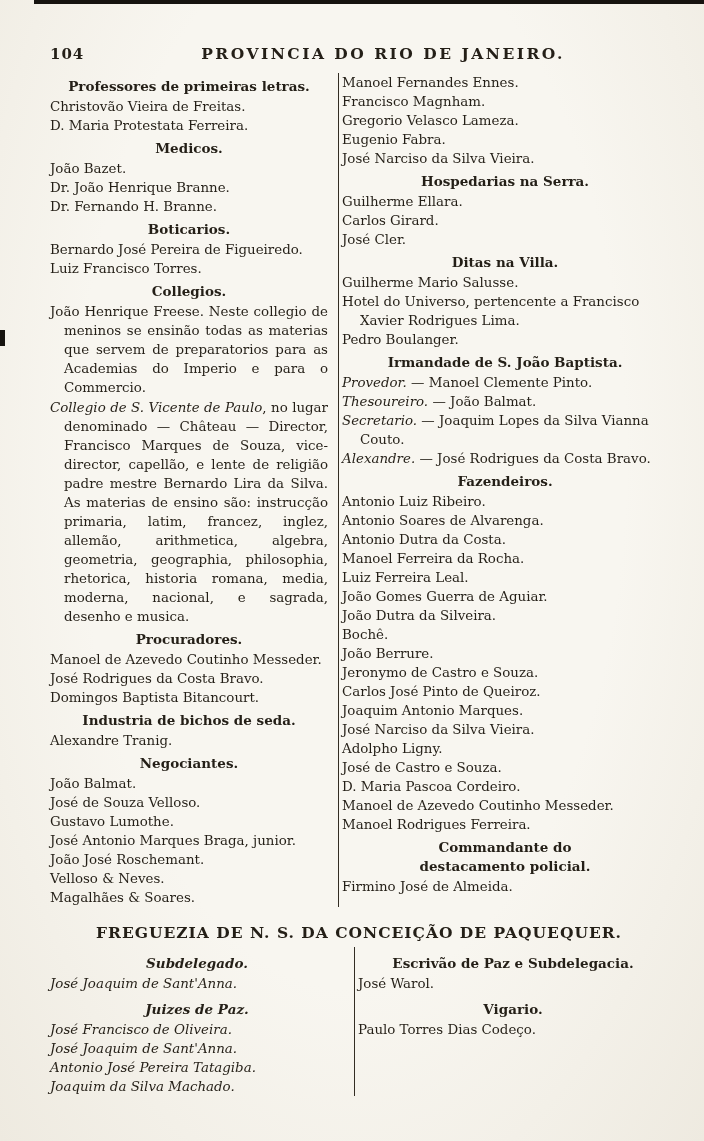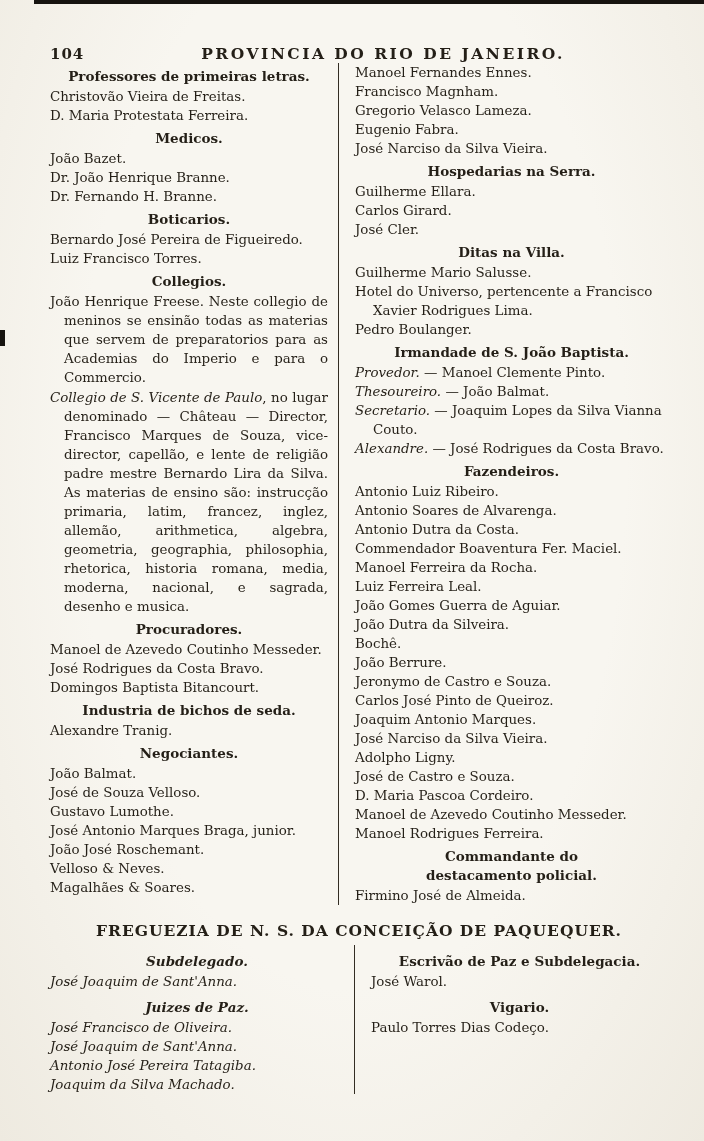--- a/index.html
+++ b/index.html
@@ -8,26 +8,26 @@
     width:704px;height:1141px;
     margin:0 auto;
     background:radial-gradient(ellipse at 50% 40%, #f8f6f0 55%, #eeeae0 100%);
     color:#241f17;
     font-family:"DejaVu Serif","Liberation Serif",serif;
     overflow:hidden;
   }
   .artifact-top{position:absolute;top:0;left:34px;right:0;height:4px;background:#16130f;}
   .artifact-left{position:absolute;top:330px;left:0;width:5px;height:16px;background:#16130f;}
   .content{padding:44px 36px 0 50px;}
-  .pg-header{display:flex;align-items:flex-end;}
+  .pg-header{display:flex;align-items:flex-end;margin-bottom:10px;}
   .pagenum{font-weight:bold;font-size:15px;width:78px;letter-spacing:1px;}
   .ptitle{flex:1;text-align:center;font-weight:bold;font-size:15.5px;letter-spacing:2.5px;padding-right:30px;}
   .cols{display:flex;align-items:stretch;}
   .colL{flex:0 0 288px;padding-right:10px;box-sizing:border-box;}
-  .colR{flex:1;border-left:1.5px solid #332d23;padding-left:16px;box-sizing:border-box;}
+  .colR{flex:1;border-left:1.5px solid #332d23;padding-left:3px;box-sizing:border-box;}
   .sec{margin:0;}
   .shead{
     margin:4px 6px 1px;text-align:center;
     font-size:13.5px;font-weight:bold;line-height:19px;
   }
   .shead-narrow{max-width:235px;margin-left:auto;margin-right:auto;}
   .elist{margin:0;}
   .entry,.elist > div{
     font-size:13.4px;line-height:19px;
     padding-left:18px;text-indent:-18px;
@@ -159,21 +159,20 @@
           <div class="entry"><span class="ital">Secretario.</span> <span>— Joaquim Lopes da Silva Vianna Couto.</span></div>
           <div class="entry"><span class="ital">Alexandre.</span> <span>— José Rodrigues da Costa Bravo.</span></div>
         </section>
 
         <section class="sec">
           <h3 class="shead">Fazendeiros.</h3>
           <div class="elist">
               <div>Antonio Luiz Ribeiro.</div>
               <div>Antonio Soares de Alvarenga.</div>
               <div>Antonio Dutra da Costa.</div>
-              <div>Commendador Boaventura Fer. Maciel.</div>
               <div>Manoel Ferreira da Rocha.</div>
               <div>Luiz Ferreira Leal.</div>
               <div>João Gomes Guerra de Aguiar.</div>
               <div>João Dutra da Silveira.</div>
               <div>Bochê.</div>
               <div>João Berrure.</div>
               <div>Jeronymo de Castro e Souza.</div>
               <div>Carlos José Pinto de Queiroz.</div>
               <div>Joaquim Antonio Marques.</div>
               <div>José Narciso da Silva Vieira.</div>

